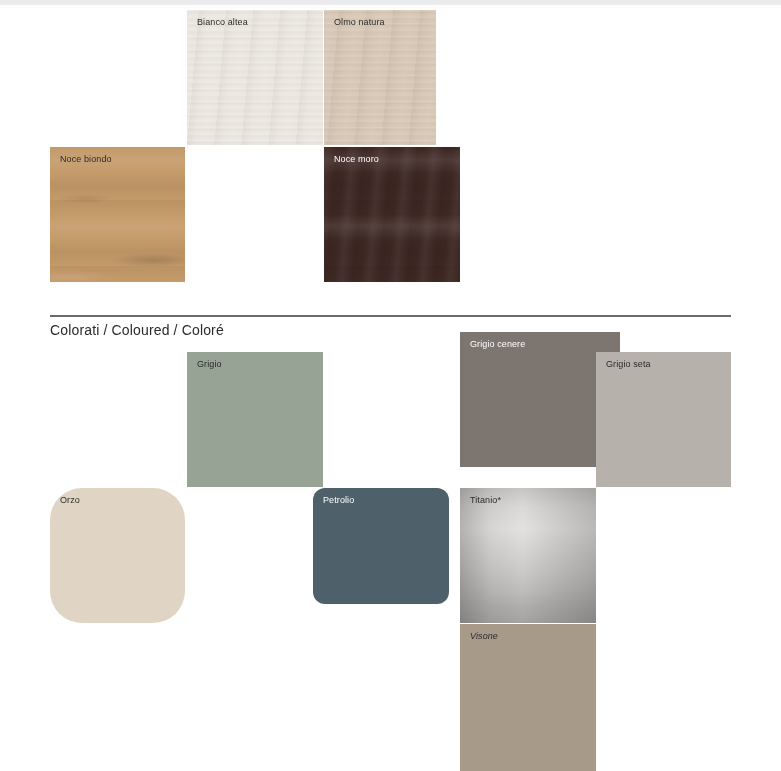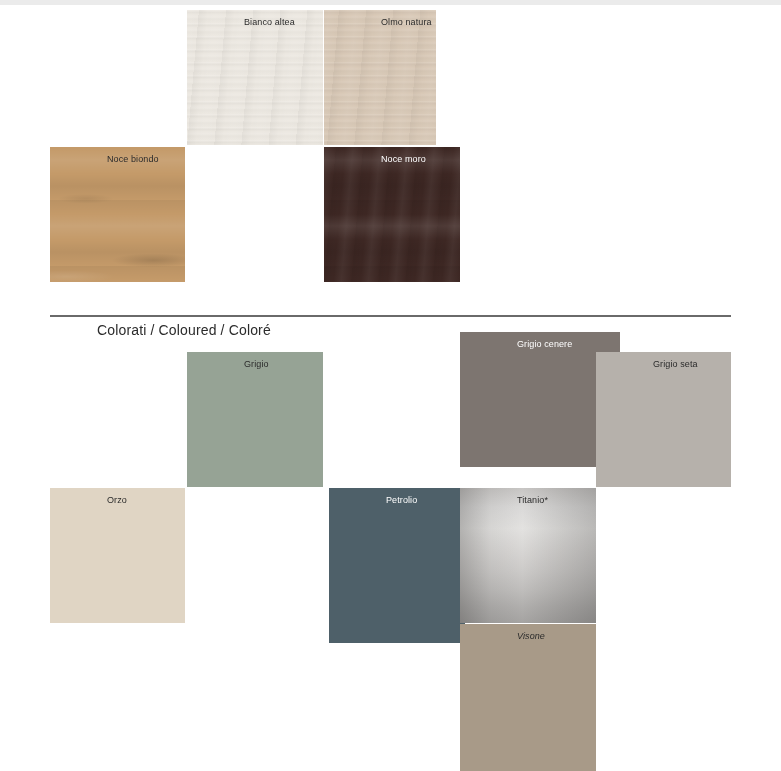--- a/index.html
+++ b/index.html
@@ -1,15 +1,15 @@
 <!DOCTYPE html>
 <html><head>
 <meta charset="utf-8">
 <style>
-  * { box-sizing: border-box; padding-left: 47px; }
+  * { box-sizing: border-box; }
   html, body {
     margin: 0;
     padding: 0;
     background: #ffffff;
   }
   body {
     width: 781px;
     height: 771px;
     position: relative;
     overflow: hidden;
@@ -154,25 +154,25 @@
       <div class="label" style="color: rgb(43, 43, 43);">Grigio</div>
     </div>
     <div class="swatch light-text" style="left: 460px; top: 332px; width: 160px; height: 135px;">
       <div class="fill" style="background: rgb(125, 117, 112);"></div>
       <div class="label" style="color: rgb(255, 255, 255);">Grigio cenere</div>
     </div>
     <div class="swatch dark-text" style="left: 596px; top: 352px; width: 135px; height: 135px;">
       <div class="fill" style="background: rgb(182, 177, 171);"></div>
       <div class="label" style="color: rgb(43, 43, 43);">Grigio seta</div>
     </div>
-    <div class="swatch dark-text" style="left: 50px; top: 488px; width: 135px; height: 135px;">
+    <div class="swatch dark-text" style="left: 50px; top: 488px; width: 135px; height: 135px; border-radius: 32px;">
       <div class="fill" style="background: rgb(224, 213, 196);"></div>
       <div class="label" style="color: rgb(43, 43, 43);">Orzo</div>
     </div>
-    <div class="swatch light-text" style="left: 329px; top: 488px; width: 136px; height: 155px;">
+    <div class="swatch light-text" style="left: 313px; top: 488px; width: 136px; height: 116px; border-radius: 12px;">
       <div class="fill" style="background: rgb(78, 96, 105);"></div>
       <div class="label" style="color: rgb(255, 255, 255);">Petrolio</div>
     </div>
     <div class="swatch dark-text" style="left: 460px; top: 488px; width: 136px; height: 135px;">
       <div class="fill" style="background: linear-gradient(rgb(210, 209, 208) 0%, rgb(230, 230, 230) 14%, rgb(239, 239, 238) 30%, rgb(226, 225, 224) 48%, rgb(215, 214, 213) 62%, rgb(201, 200, 199) 76%, rgb(186, 185, 184) 88%, rgb(174, 173, 172) 100%), linear-gradient(to right, rgb(191, 190, 189) 0%, rgb(228, 227, 226) 22%, rgb(242, 241, 240) 46%, rgb(222, 221, 220) 70%, rgb(198, 197, 196) 100%); background-blend-mode: multiply;"></div>
       <div class="label" style="color: rgb(43, 43, 43);">Titanio*</div>
     </div>
     <div class="swatch dark-text" style="left: 460px; top: 624px; width: 136px; height: 147px;">
       <div class="fill" style="background: rgb(168, 154, 136);"></div>
       <div class="label" style="color: rgb(43, 43, 43); font-style: italic;">Visone</div>

